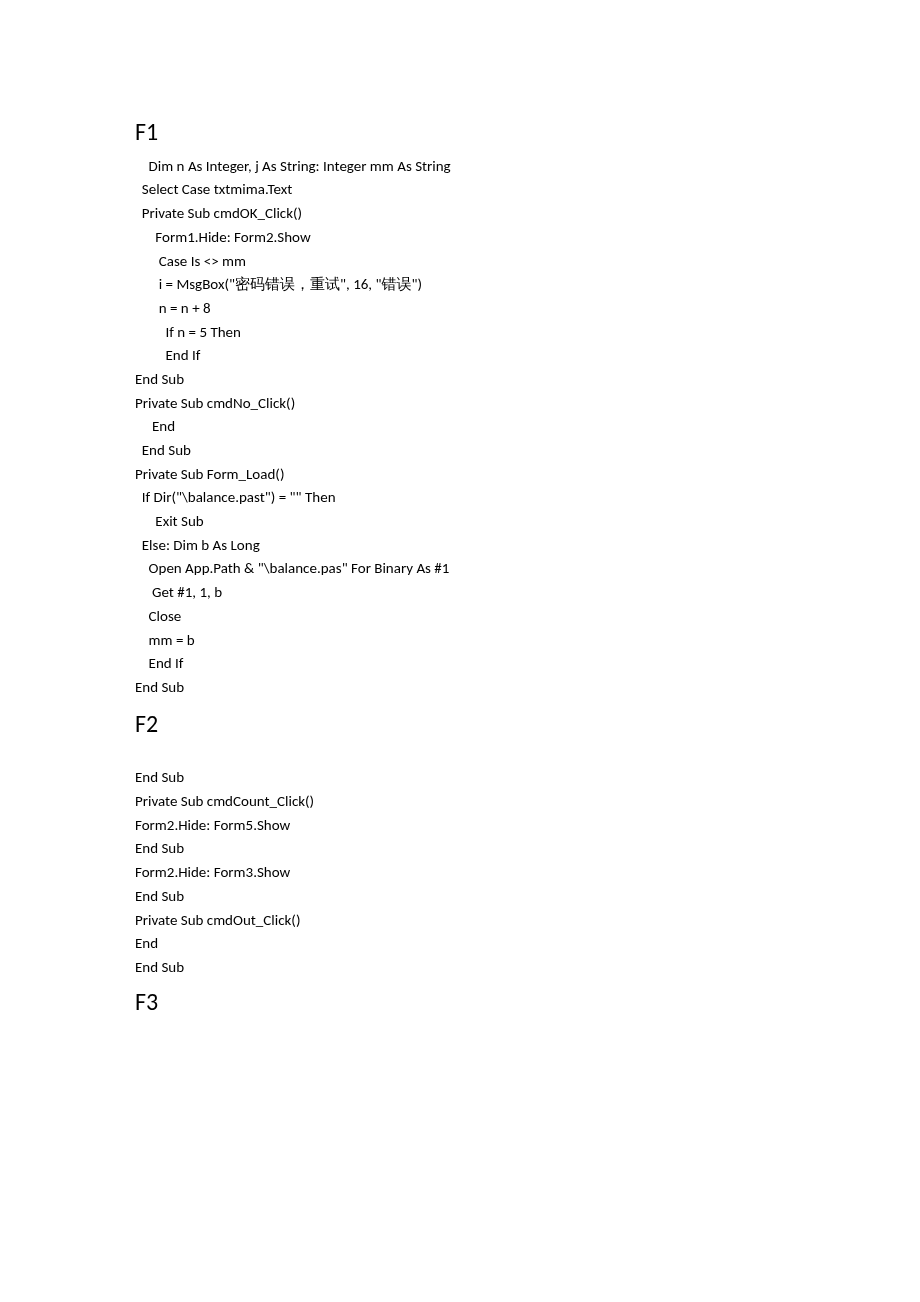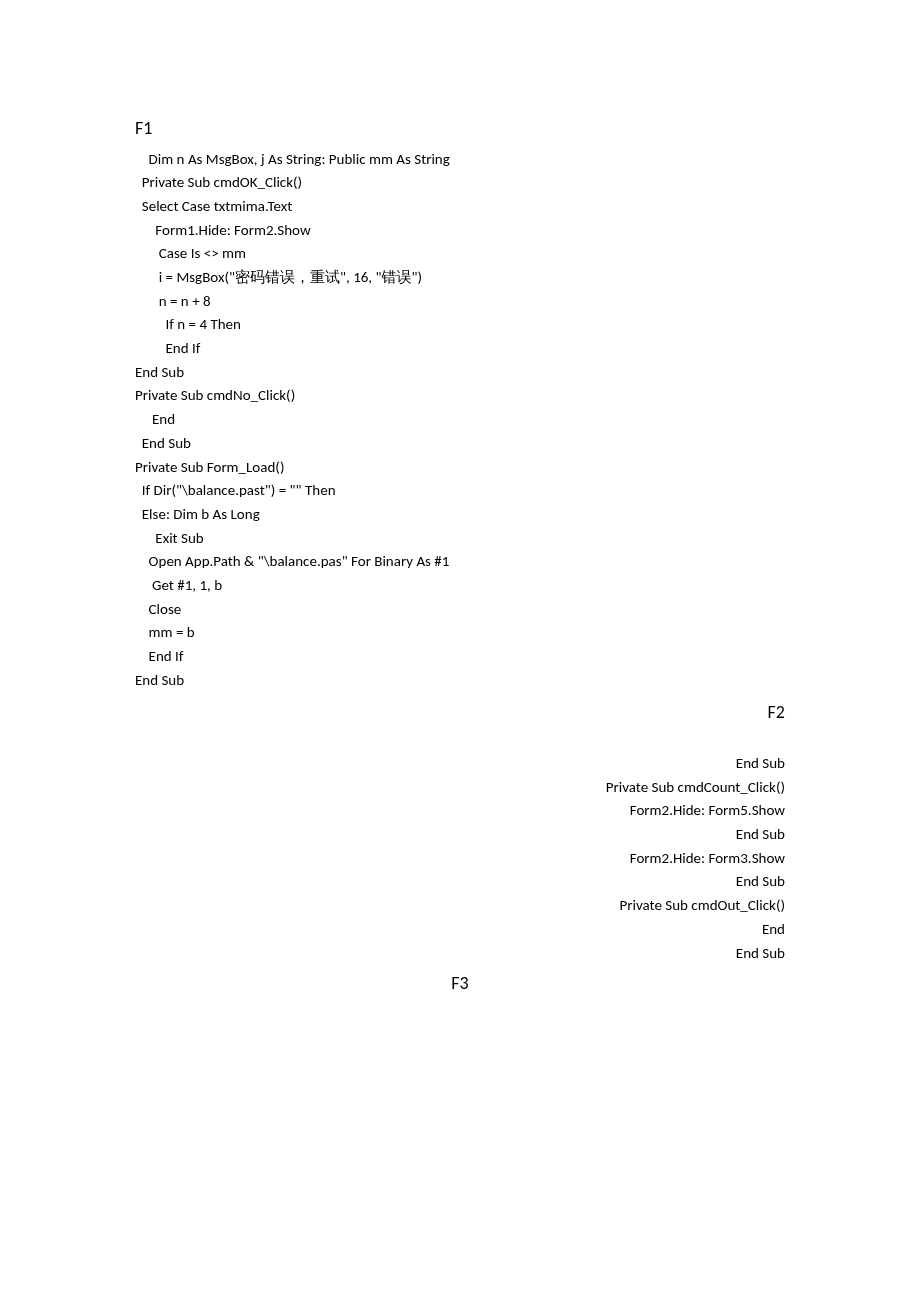--- a/index.html
+++ b/index.html
@@ -5,71 +5,69 @@
     * { margin: 0; padding: 0; box-sizing: border-box; }
     body {
       background: #ffffff;
       width: 920px;
       min-height: 1302px;
       padding: 118px 135px 90px 135px;
       font-family: Calibri, "Segoe UI", Arial, sans-serif;
       color: #000000;
     }
     .heading {
-      font-size: 18px;
+      font-size: 24px;
       font-weight: 400;
       color: #000000;
       margin-bottom: 8px;
       line-height: 1.2;
     }
     .heading.space-above {
       margin-top: 8px;
-      text-align: center;
     }
     .heading.space-above-large {
       margin-top: 8px;
       margin-bottom: 28px;
     }
     .code-line {
       font-size: 15px;
       line-height: 1.58;
       color: #000000;
       white-space: pre;
       font-family: Calibri, "Segoe UI", Arial, sans-serif;
     }
     .section-f2 {
       margin-top: 10px;
-      text-align: right;
     }
     .section-f3 {
       margin-top: 6px;
     }
   </style>
 </head>
 <body>
 
 <div>
   <h2 class="heading">F1</h2>
-  <div class="code-line">    Dim n As MsgBox, j As String: Public mm As String</div>
+  <div class="code-line">    Dim n As Integer, j As String: Integer mm As String</div>
+  <div class="code-line">  Select Case txtmima.Text</div>
   <div class="code-line">  Private Sub cmdOK_Click()</div>
-  <div class="code-line">  Select Case txtmima.Text</div>
   <div class="code-line">      Form1.Hide: Form2.Show</div>
   <div class="code-line">       Case Is &lt;&gt; mm</div>
   <div class="code-line">       i = MsgBox("密码错误，重试", 16, "错误")</div>
   <div class="code-line">       n = n + 8</div>
-  <div class="code-line">         If n = 4 Then</div>
+  <div class="code-line">         If n = 5 Then</div>
   <div class="code-line">         End If</div>
   <div class="code-line">End Sub</div>
   <div class="code-line">Private Sub cmdNo_Click()</div>
   <div class="code-line">     End</div>
   <div class="code-line">  End Sub</div>
   <div class="code-line">Private Sub Form_Load()</div>
   <div class="code-line">  If Dir("\balance.past") = "" Then</div>
+  <div class="code-line">      Exit Sub</div>
   <div class="code-line">  Else: Dim b As Long</div>
-  <div class="code-line">      Exit Sub</div>
   <div class="code-line">    Open App.Path &amp; "\balance.pas" For Binary As #1</div>
   <div class="code-line">     Get #1, 1, b</div>
   <div class="code-line">    Close</div>
   <div class="code-line">    mm = b</div>
   <div class="code-line">    End If</div>
   <div class="code-line">End Sub</div>
 </div>
 
 <div class="section-f2">
   <h2 class="heading space-above-large">F2</h2>

